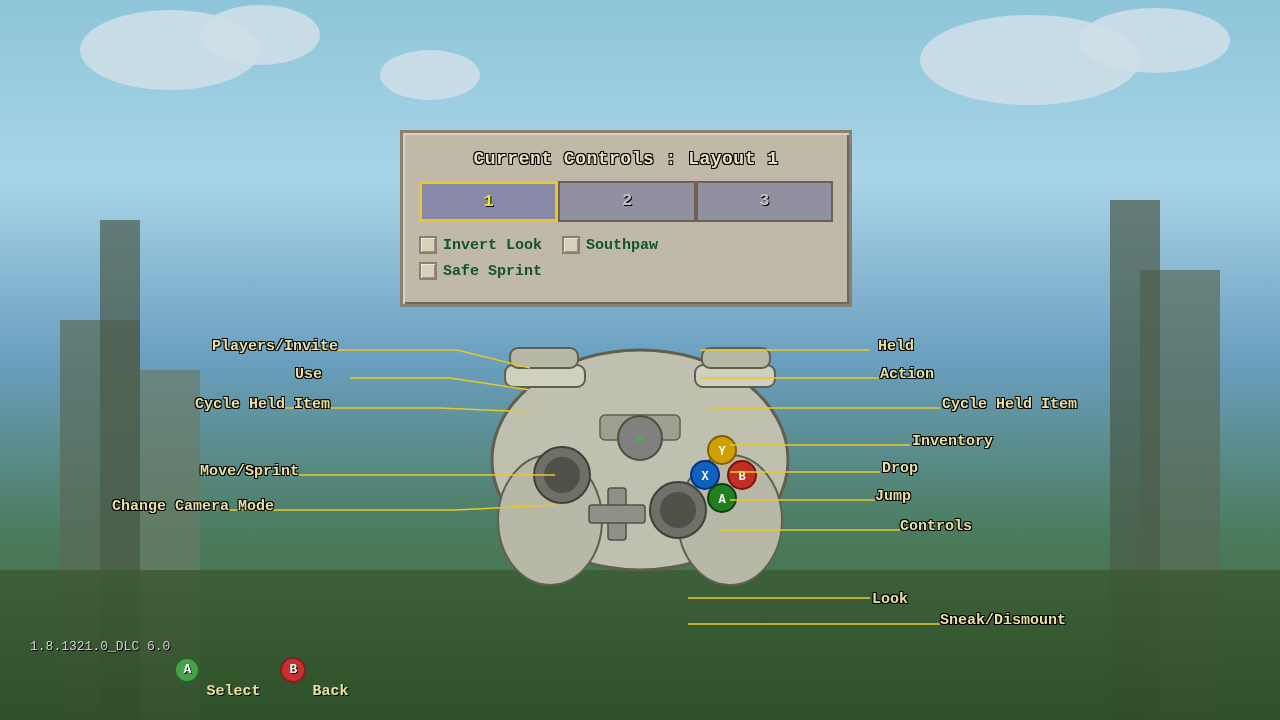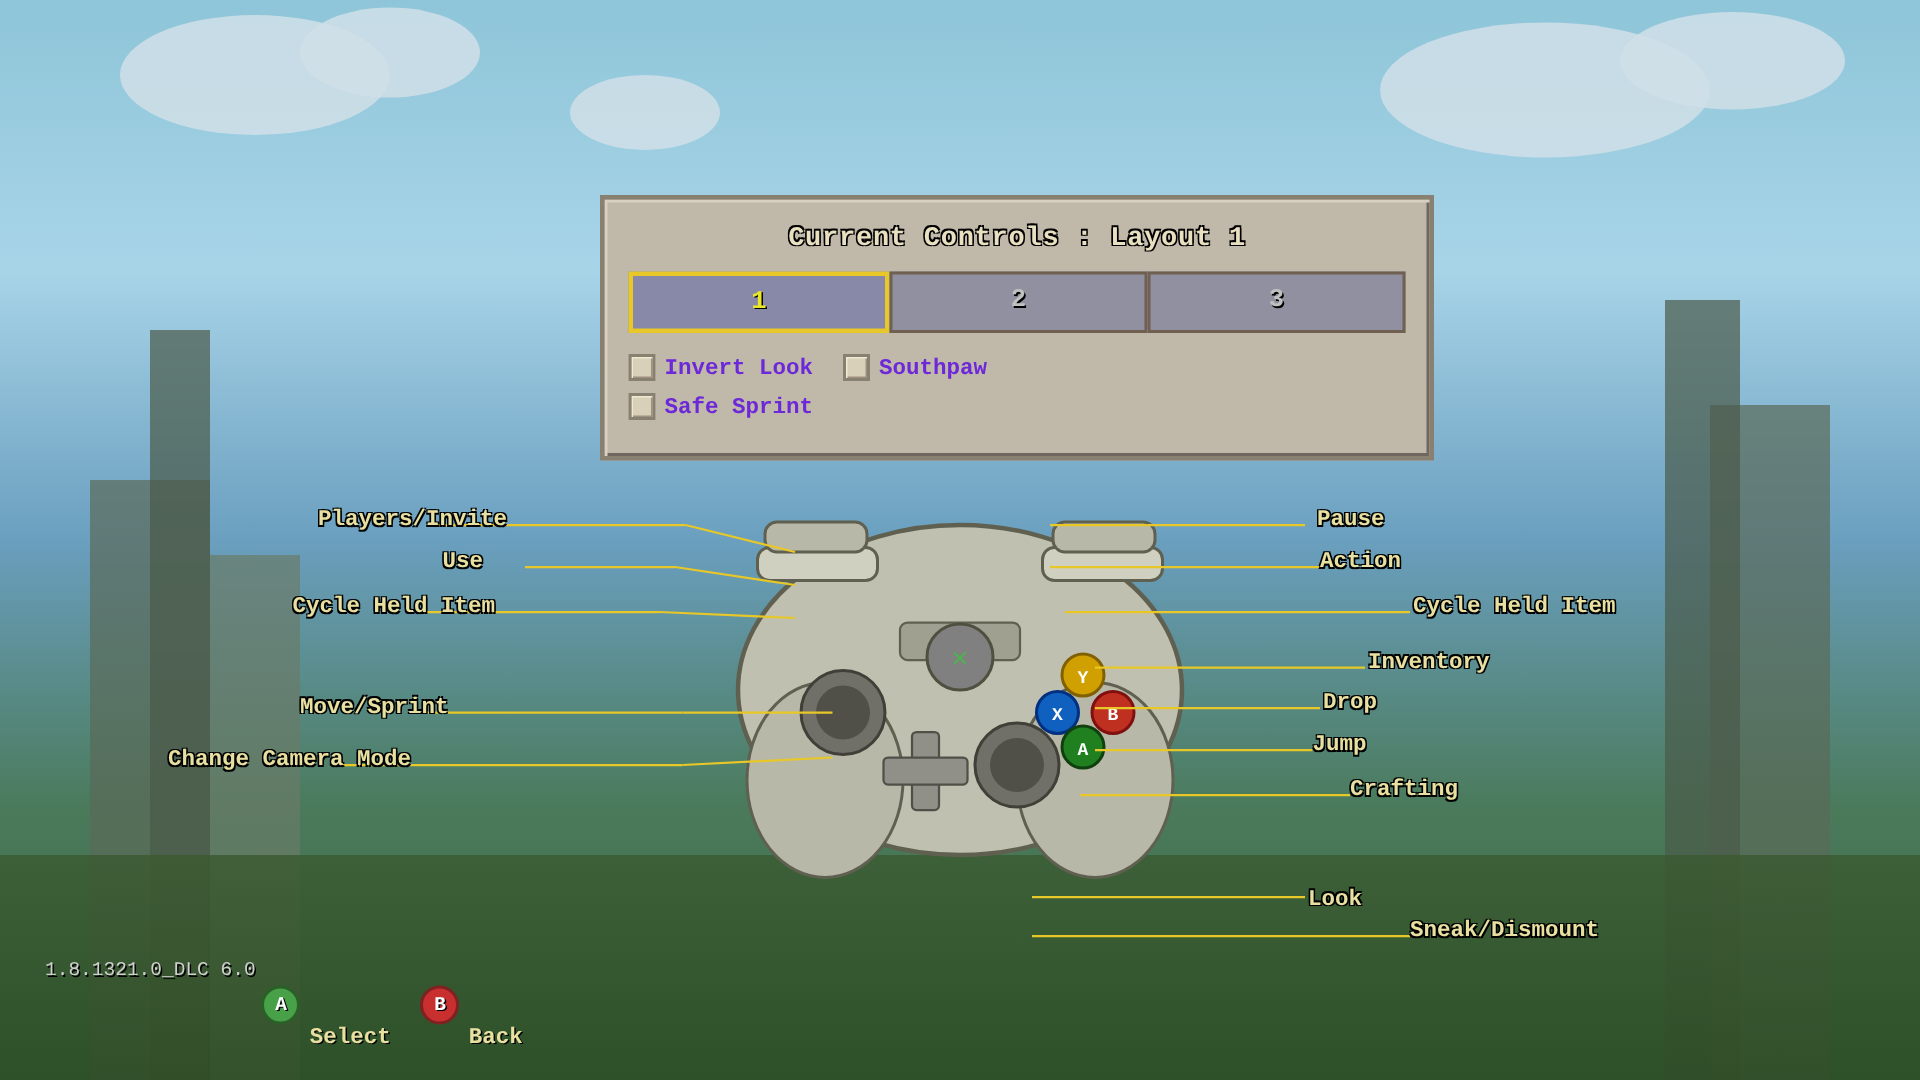--- a/index.html
+++ b/index.html
@@ -26,21 +26,21 @@
       background: #d0dfe8;
       border-radius: 50%;
       opacity: 0.85;
     }
 
     
     .dialog {
       position: absolute;
       top: 130px;
       left: 400px;
-      width: 556px;
+      width: 452px;
       background: #c0b8a8;
       border: 3px solid #888070;
       box-shadow: inset 2px 2px 0 #d8d0c0, inset -2px -2px 0 #706860;
       padding: 16px;
     }
 
     .dialog-title {
       text-align: center;
       font-size: 18px;
       color: #e8e0c0;
@@ -82,21 +82,21 @@
       gap: 20px;
       margin-bottom: 8px;
       align-items: center;
     }
 
     .checkbox-item {
       display: flex;
       align-items: center;
       gap: 6px;
       font-size: 15px;
-      color: #6d28d9;
+      color: #14532d;
       font-family: 'Courier New', monospace;
       font-weight: bold;
     }
 
     .checkbox-box {
       width: 18px;
       height: 18px;
       background: #d8d0b8;
       border: 2px solid #888070;
       box-shadow: inset 1px 1px 0 #f0e8d0, inset -1px -1px 0 #a09080;
@@ -304,27 +304,27 @@
     <line x1="688" y1="324" x2="800" y2="324" stroke="#e8c828" stroke-width="1.5"></line>
     <line x1="800" y1="324" x2="940" y2="324" stroke="#e8c828" stroke-width="1.5"></line>
   </svg>
 
   <span class="ctrl-label" style="top:38px;left:212px;">Players/Invite</span>
   <span class="ctrl-label" style="top:66px;left:295px;">Use</span>
   <span class="ctrl-label" style="top:96px;left:195px;">Cycle Held Item</span>
   <span class="ctrl-label" style="top:163px;left:200px;">Move/Sprint</span>
   <span class="ctrl-label" style="top:198px;left:112px;">Change Camera Mode</span>
 
-  <span class="ctrl-label" style="top:38px;left:878px;">Pause</span>
+  <span class="ctrl-label" style="top:38px;left:878px;">Held</span>
   <span class="ctrl-label" style="top:66px;left:880px;">Action</span>
   <span class="ctrl-label" style="top:96px;left:942px;">Cycle Held Item</span>
   <span class="ctrl-label" style="top:133px;left:912px;">Inventory</span>
   <span class="ctrl-label" style="top:160px;left:882px;">Drop</span>
   <span class="ctrl-label" style="top:188px;left:875px;">Jump</span>
-  <span class="ctrl-label" style="top:218px;left:900px;">Crafting</span>
+  <span class="ctrl-label" style="top:218px;left:900px;">Controls</span>
   <span class="ctrl-label" style="top:291px;left:872px;text-align:center;">Look</span>
   <span class="ctrl-label" style="top:312px;left:940px;text-align:right;">Sneak/Dismount</span>
 </div>
 
 <div class="bottom-bar">
   <span class="version-text">1.8.1321.0_DLC 6.0</span>
   <div class="controls-hint">
     <div class="hint-btn">
       <div class="btn-circle btn-a">A</div>
       <span class="hint-label">Select</span>

